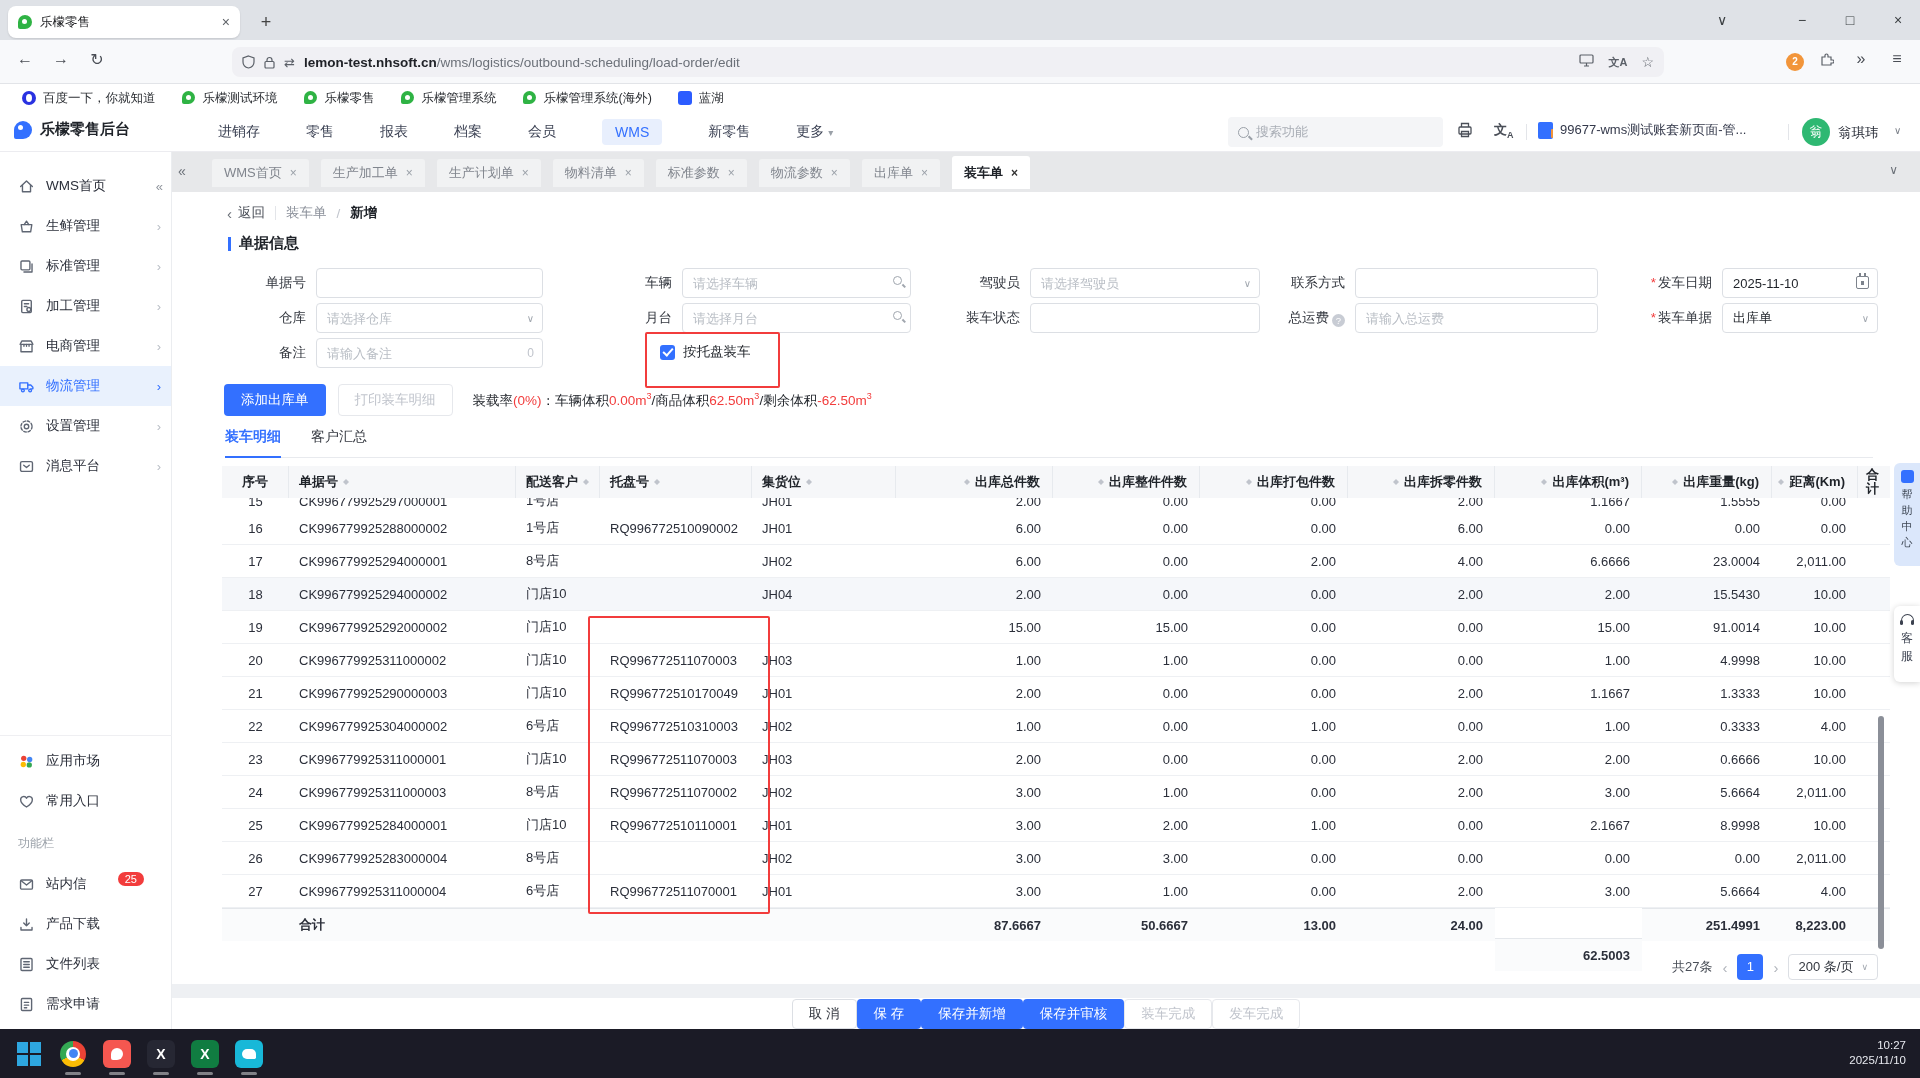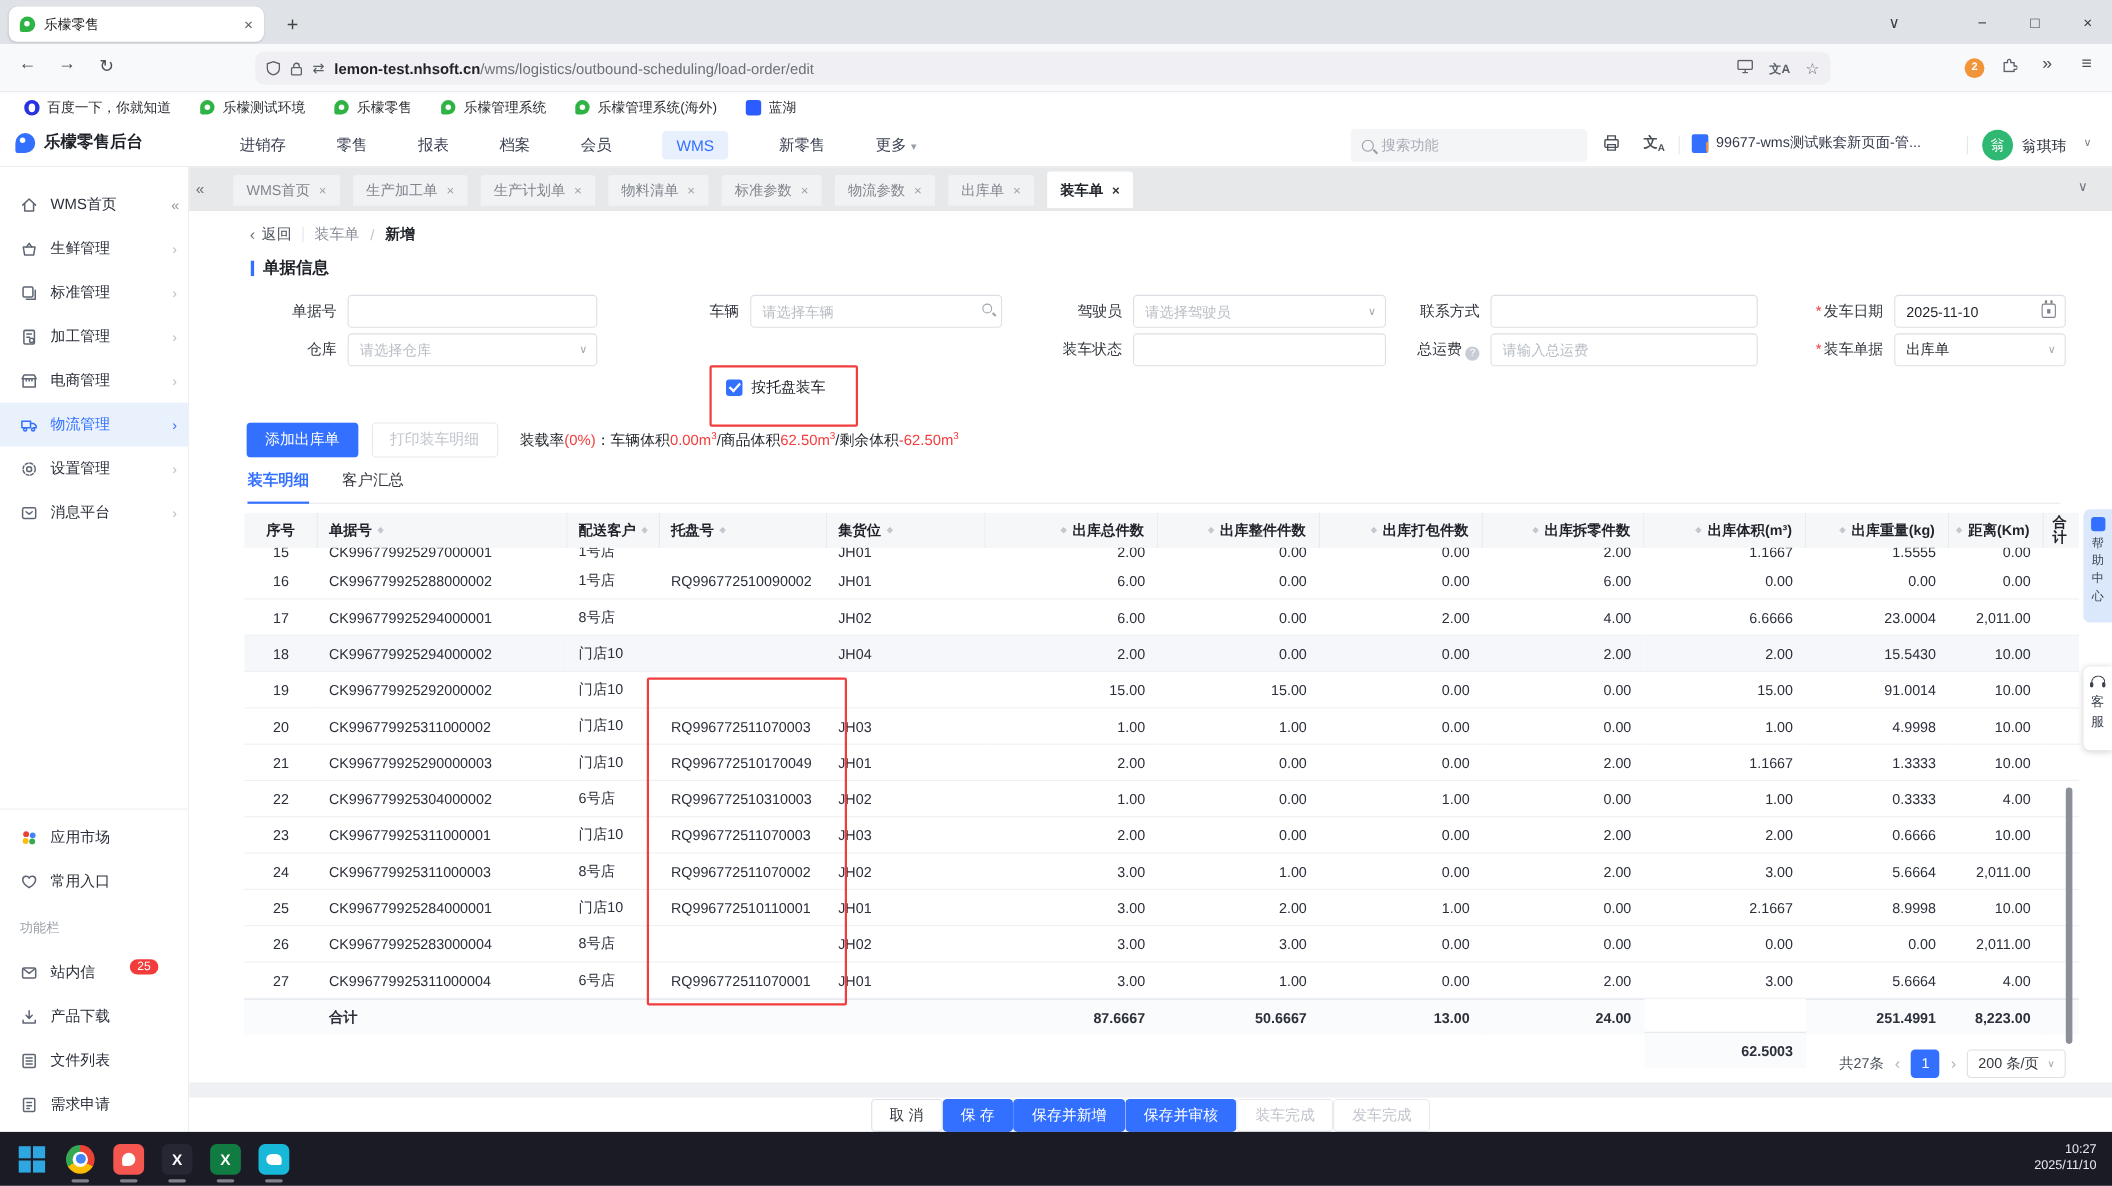--- a/index.html
+++ b/index.html
@@ -534,33 +534,41 @@
   </div>
   <div class="fgroup" style="left:1400px;top:76px;">
     <div class="flabel" style="width:140px;"><span class="req">*</span><span>发车日期</span></div>
     <div class="fwrap" style="width:156px;"><input class="finput" value="2025-11-10" style=""><span class="cal-ic"></span></div>
   </div>
 
   <div class="fgroup" style="left:60px;top:111px;">
     <div class="flabel" style="width:74px;">仓库</div>
     <div class="fwrap" style="width:227px;"><input class="finput" placeholder="请选择仓库" style=""><span class="fico chev">∨</span></div>
   </div>
+  <div class="fgroup" style="left:404px;top:111px;">
+    <div class="flabel" style="width:96px;">月台</div>
+    <div class="fwrap" style="width:229px;"><input class="finput" placeholder="请选择月台" style=""><span class="srch-ic"></span></div>
+  </div>
   <div class="fgroup" style="left:1046px;top:111px;">
     <div class="flabel" style="width:127px;"><span>总运费</span><span class="info-ic">?</span></div>
     <div class="fwrap" style="width:243px;"><input class="finput" placeholder="请输入总运费" style=""></div>
   </div>
   <div class="fgroup" style="left:738px;top:111px;">
     <div class="flabel" style="width:110px;">装车状态</div>
     <div class="fwrap" style="width:230px;"><input class="finput" value="" style=""></div>
   </div>
   <div class="fgroup" style="left:1400px;top:111px;">
     <div class="flabel" style="width:140px;"><span class="req">*</span><span>装车单据</span></div>
     <div class="fwrap" style="width:156px;"><input class="finput" value="出库单" style=""><span class="fico chev">∨</span></div>
   </div>
 
+  <div class="fgroup" style="left:60px;top:146px;">
+    <div class="flabel" style="width:74px;">备注</div>
+    <div class="fwrap" style="width:227px;"><input class="finput" placeholder="请输入备注" style=""><span class="counter">0</span></div>
+  </div>
   <div id="cb-row">
     <span class="checkbox"></span>
     <span id="cb-label">按托盘装车</span>
   </div>
   <div class="redbox" style="left:473px;top:140px;width:135px;height:56px;"></div>
 
   <div id="toolbar">
     <button class="btn primary">添加出库单</button>
     <button class="btn disabled">打印装车明细</button>
     <span id="loadrate"><span>装载率</span><span class="red">(0%)</span><span>：车辆体积</span><span class="red">0.00m</span><sup class="red">3</sup><span>/商品体积</span><span class="red">62.50m</span><sup class="red">3</sup><span>/剩余体积</span><span class="red">-62.50m</span><sup class="red">3</sup></span>

